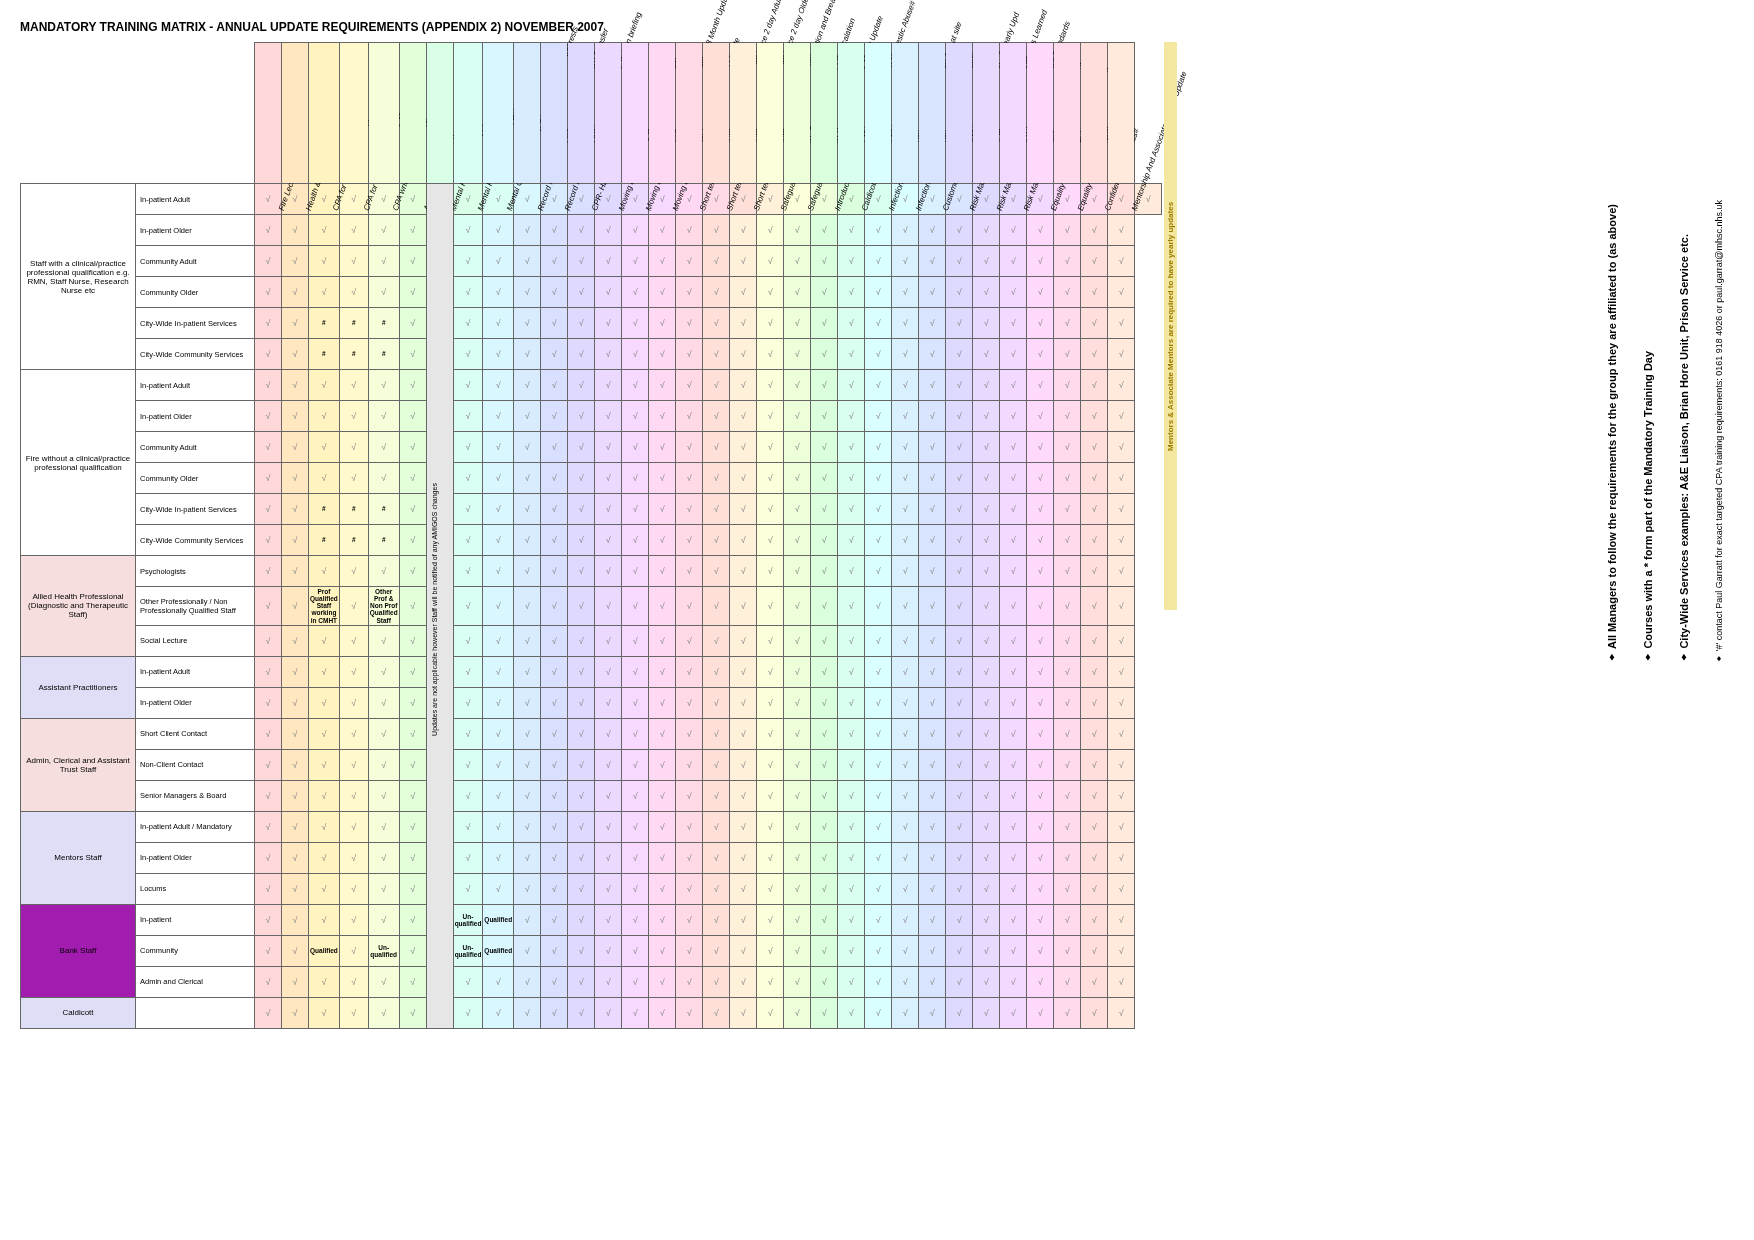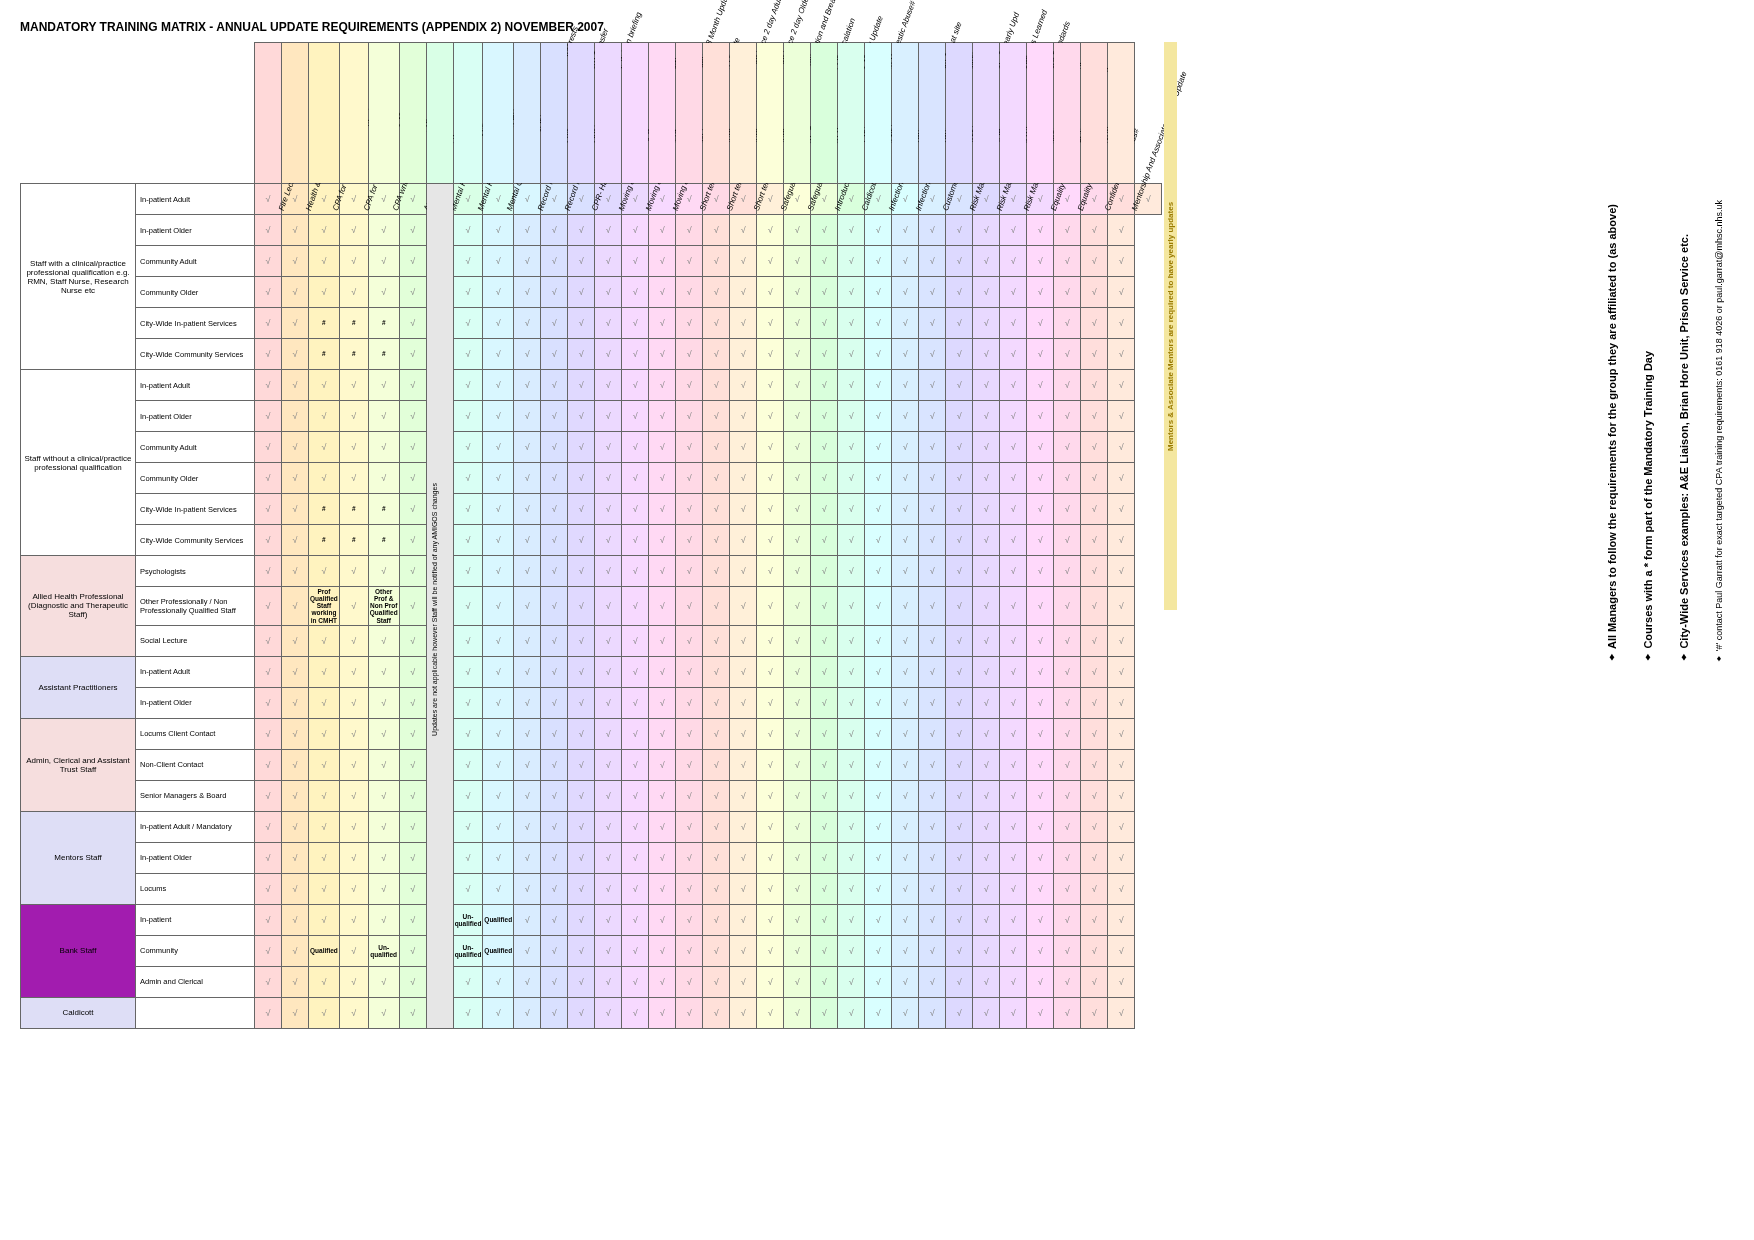--- a/index.html
+++ b/index.html
@@ -367,21 +367,21 @@
           <td class="cell tick c24"></td>
           <td class="cell tick c25"></td>
           <td class="cell tick c26"></td>
           <td class="cell tick c27"></td>
           <td class="cell tick c28"></td>
           <td class="cell tick c29"></td>
           <td class="cell tick c30"></td>
           <td class="cell tick c31"></td>
         </tr>
         <tr>
-          <td class="group" rowspan="6">Staff without a clinical/practice professional qualification</td>
+          <td class="group" rowspan="6">Fire without a clinical/practice professional qualification</td>
           <td class="role">In-patient Adult</td>
           <td class="cell tick c0"></td>
           <td class="cell tick c1"></td>
           <td class="cell tick c2"></td>
           <td class="cell tick c3"></td>
           <td class="cell tick c4"></td>
           <td class="cell tick c5"></td>
           <td class="cell tick c7"></td>
           <td class="cell tick c8"></td>
           <td class="cell tick c9"></td>
@@ -745,21 +745,21 @@
           <td class="cell tick c25"></td>
           <td class="cell tick c26"></td>
           <td class="cell tick c27"></td>
           <td class="cell tick c28"></td>
           <td class="cell tick c29"></td>
           <td class="cell tick c30"></td>
           <td class="cell tick c31"></td>
         </tr>
         <tr>
           <td class="group" rowspan="3" style="background: rgb(246, 222, 222);">Admin, Clerical and Assistant Trust Staff</td>
-          <td class="role">Locums Client Contact</td>
+          <td class="role">Short Client Contact</td>
           <td class="cell tick c0"></td>
           <td class="cell tick c1"></td>
           <td class="cell tick c2"></td>
           <td class="cell tick c3"></td>
           <td class="cell tick c4"></td>
           <td class="cell tick c5"></td>
           <td class="cell tick c7"></td>
           <td class="cell tick c8"></td>
           <td class="cell tick c9"></td>
           <td class="cell tick c10"></td>

